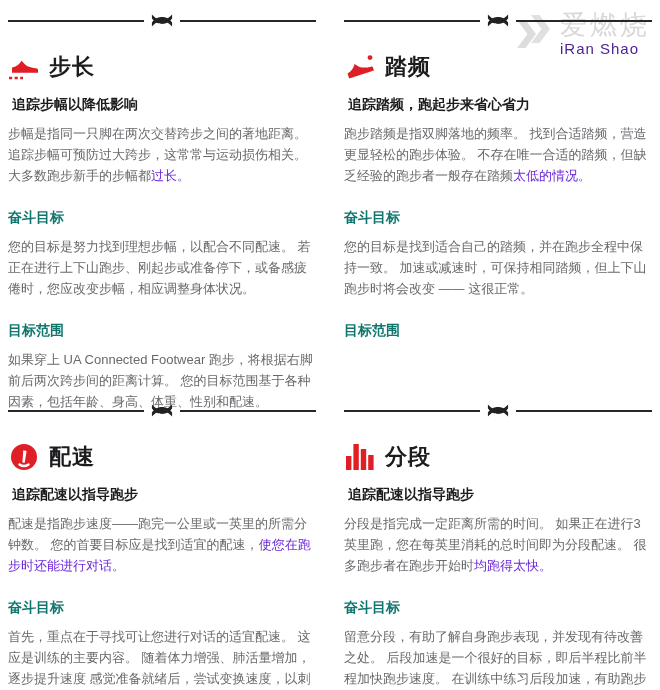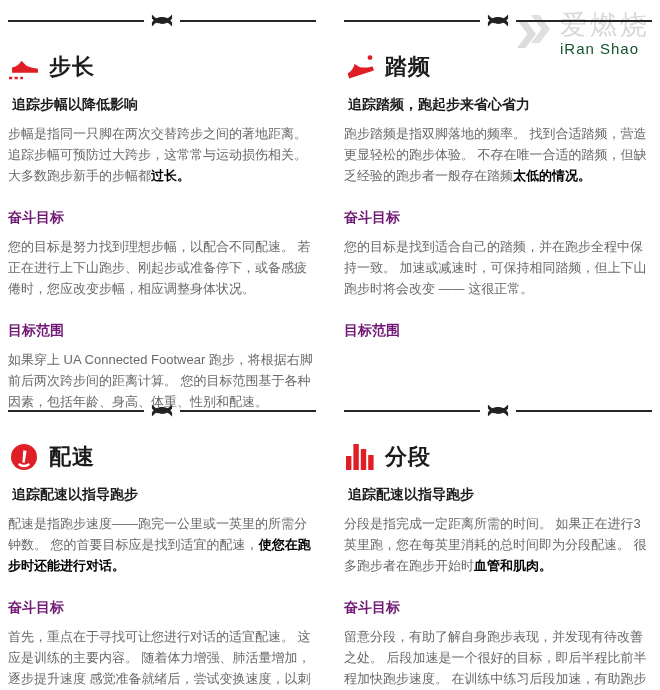--- a/index.html
+++ b/index.html
@@ -13,28 +13,28 @@
     column-gap:28px;padding:0 8px;position:relative;
   }
   .card{position:relative;}
   .divider{display:flex;align-items:center;gap:7px;margin-top:14px;}
   .divider .line{flex:1;height:2px;background:#25262a;}
   .ua-logo{flex:0 0 auto;display:flex;align-items:center;}
   .title-row{display:flex;align-items:center;gap:10px;margin-top:25px;height:30px;}
   .title-row .sec-icon{width:31px;height:29px;display:flex;align-items:center;justify-content:center;}
   h2.sec-title{margin:0;font-size:22px;font-weight:700;color:#1c1c1e;letter-spacing:1px;}
   h3.sub{margin:14px 4px 0;font-size:14px;font-weight:700;color:#1c1c1e;}
-  h3.block-h{margin:23px 0 0;font-size:14px;font-weight:700;color:#701a75;}
+  h3.block-h{margin:23px 0 0;font-size:14px;font-weight:700;color:#0f766e;}
   p.body{margin:9px 0 0;font-size:13px;line-height:21px;color:#67696c;}
-  p.body strong{color:#000000;font-weight:700;}
+  p.body strong{color:#6d28d9;font-weight:400;}
   
   .watermark{position:absolute;top:11px;right:10px;display:flex;align-items:flex-start;gap:9px;pointer-events:none;}
   .wm-text{display:flex;flex-direction:column;align-items:flex-start;}
   .wm-cn{font-size:27px;line-height:28px;color:#d8d8d8;letter-spacing:3px;}
-  .wm-en{font-size:15px;line-height:17px;color:#14532d;letter-spacing:1px;margin-top:1px;}
+  .wm-en{font-size:15px;line-height:17px;color:#4c1d95;letter-spacing:1px;margin-top:1px;}
 </style>
 </head>
 <body>
 
 <div class="watermark">
   <span>
     <svg width="36" height="44" viewBox="0 0 36 44">
       <path fill="#dcdcdc" d="M2 9 h8.5 L21 23 L10.5 37 H2 L12.5 23 Z"></path>
       <path fill="#e0e0e0" d="M16 4 h8.5 L35 18 L24.5 32 H16 L26.5 18 Z"></path>
     </svg>
@@ -147,18 +147,18 @@
         <svg width="28" height="26" viewBox="0 0 28 26">
           <rect x="0" y="12" width="5.4" height="14" fill="#e01e26"></rect>
           <rect x="7.4" y="0" width="5.4" height="26" fill="#e01e26"></rect>
           <rect x="14.8" y="5" width="5.4" height="21" fill="#e01e26"></rect>
           <rect x="22.2" y="11" width="5.4" height="15" fill="#e01e26"></rect>
         </svg>
       </span>
       <h2 class="sec-title">分段</h2>
     </div>
     <h3 class="sub">追踪配速以指导跑步</h3>
-    <p class="body"><span>分段是指完成一定距离所需的时间。 如果正在进行3英里跑，您在每英里消耗的总时间即为分段配速。 很多跑步者在跑步开始时</span><strong>血管和肌肉。</strong></p>
+    <p class="body"><span>分段是指完成一定距离所需的时间。 如果正在进行3英里跑，您在每英里消耗的总时间即为分段配速。 很多跑步者在跑步开始时</span><strong>均跑得太快。</strong></p>
     <h3 class="block-h">奋斗目标</h3>
     <p class="body">留意分段，有助了解自身跑步表现，并发现有待改善之处。 后段加速是一个很好的目标，即后半程比前半程加快跑步速度。 在训练中练习后段加速，有助跑步结束时打造更充沛的精力，让腿部更显舒适。</p>
   </section>
 
 </div>
 
 </body></html>

